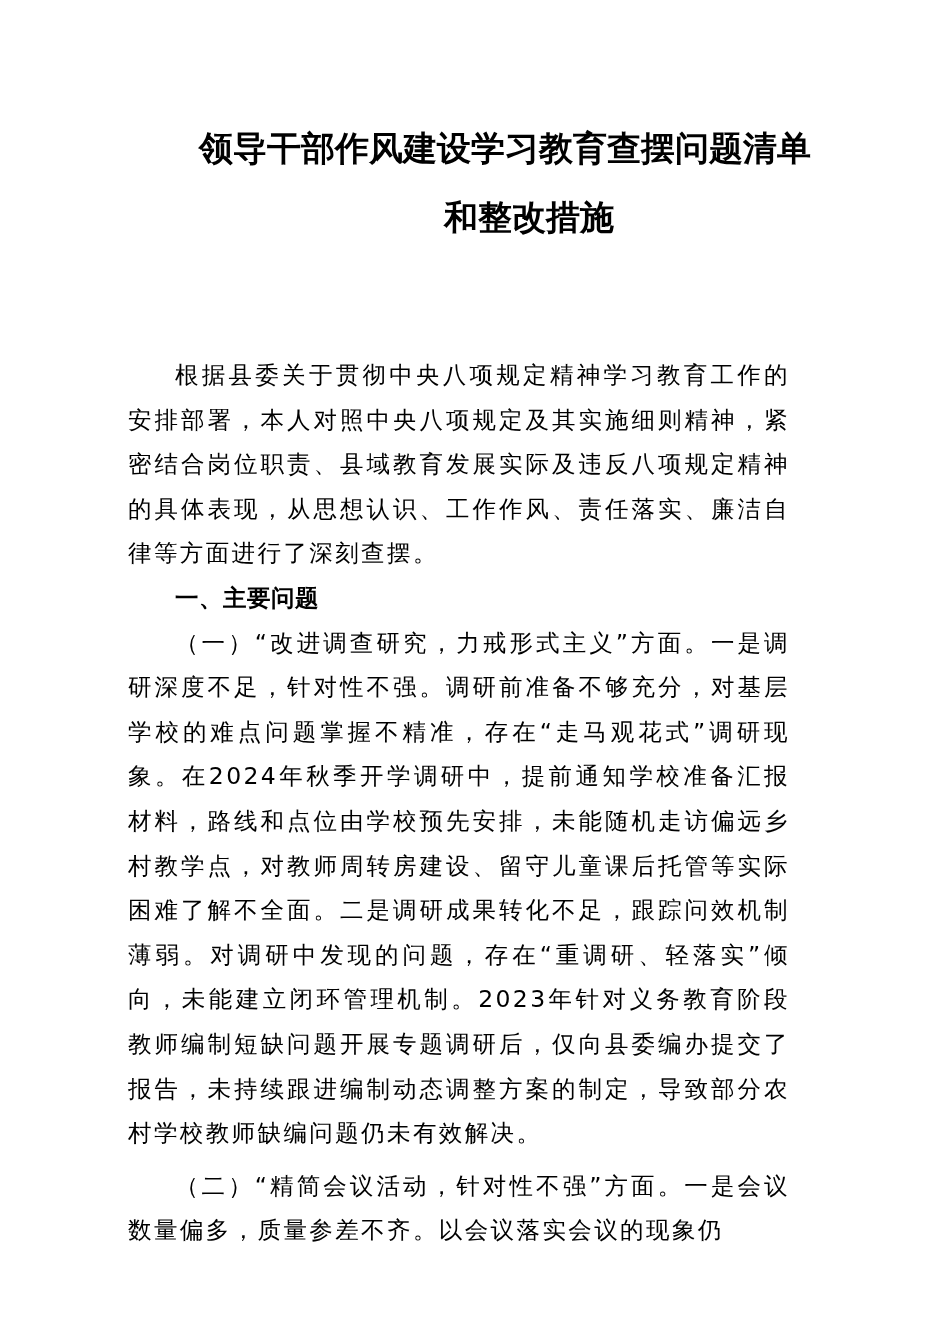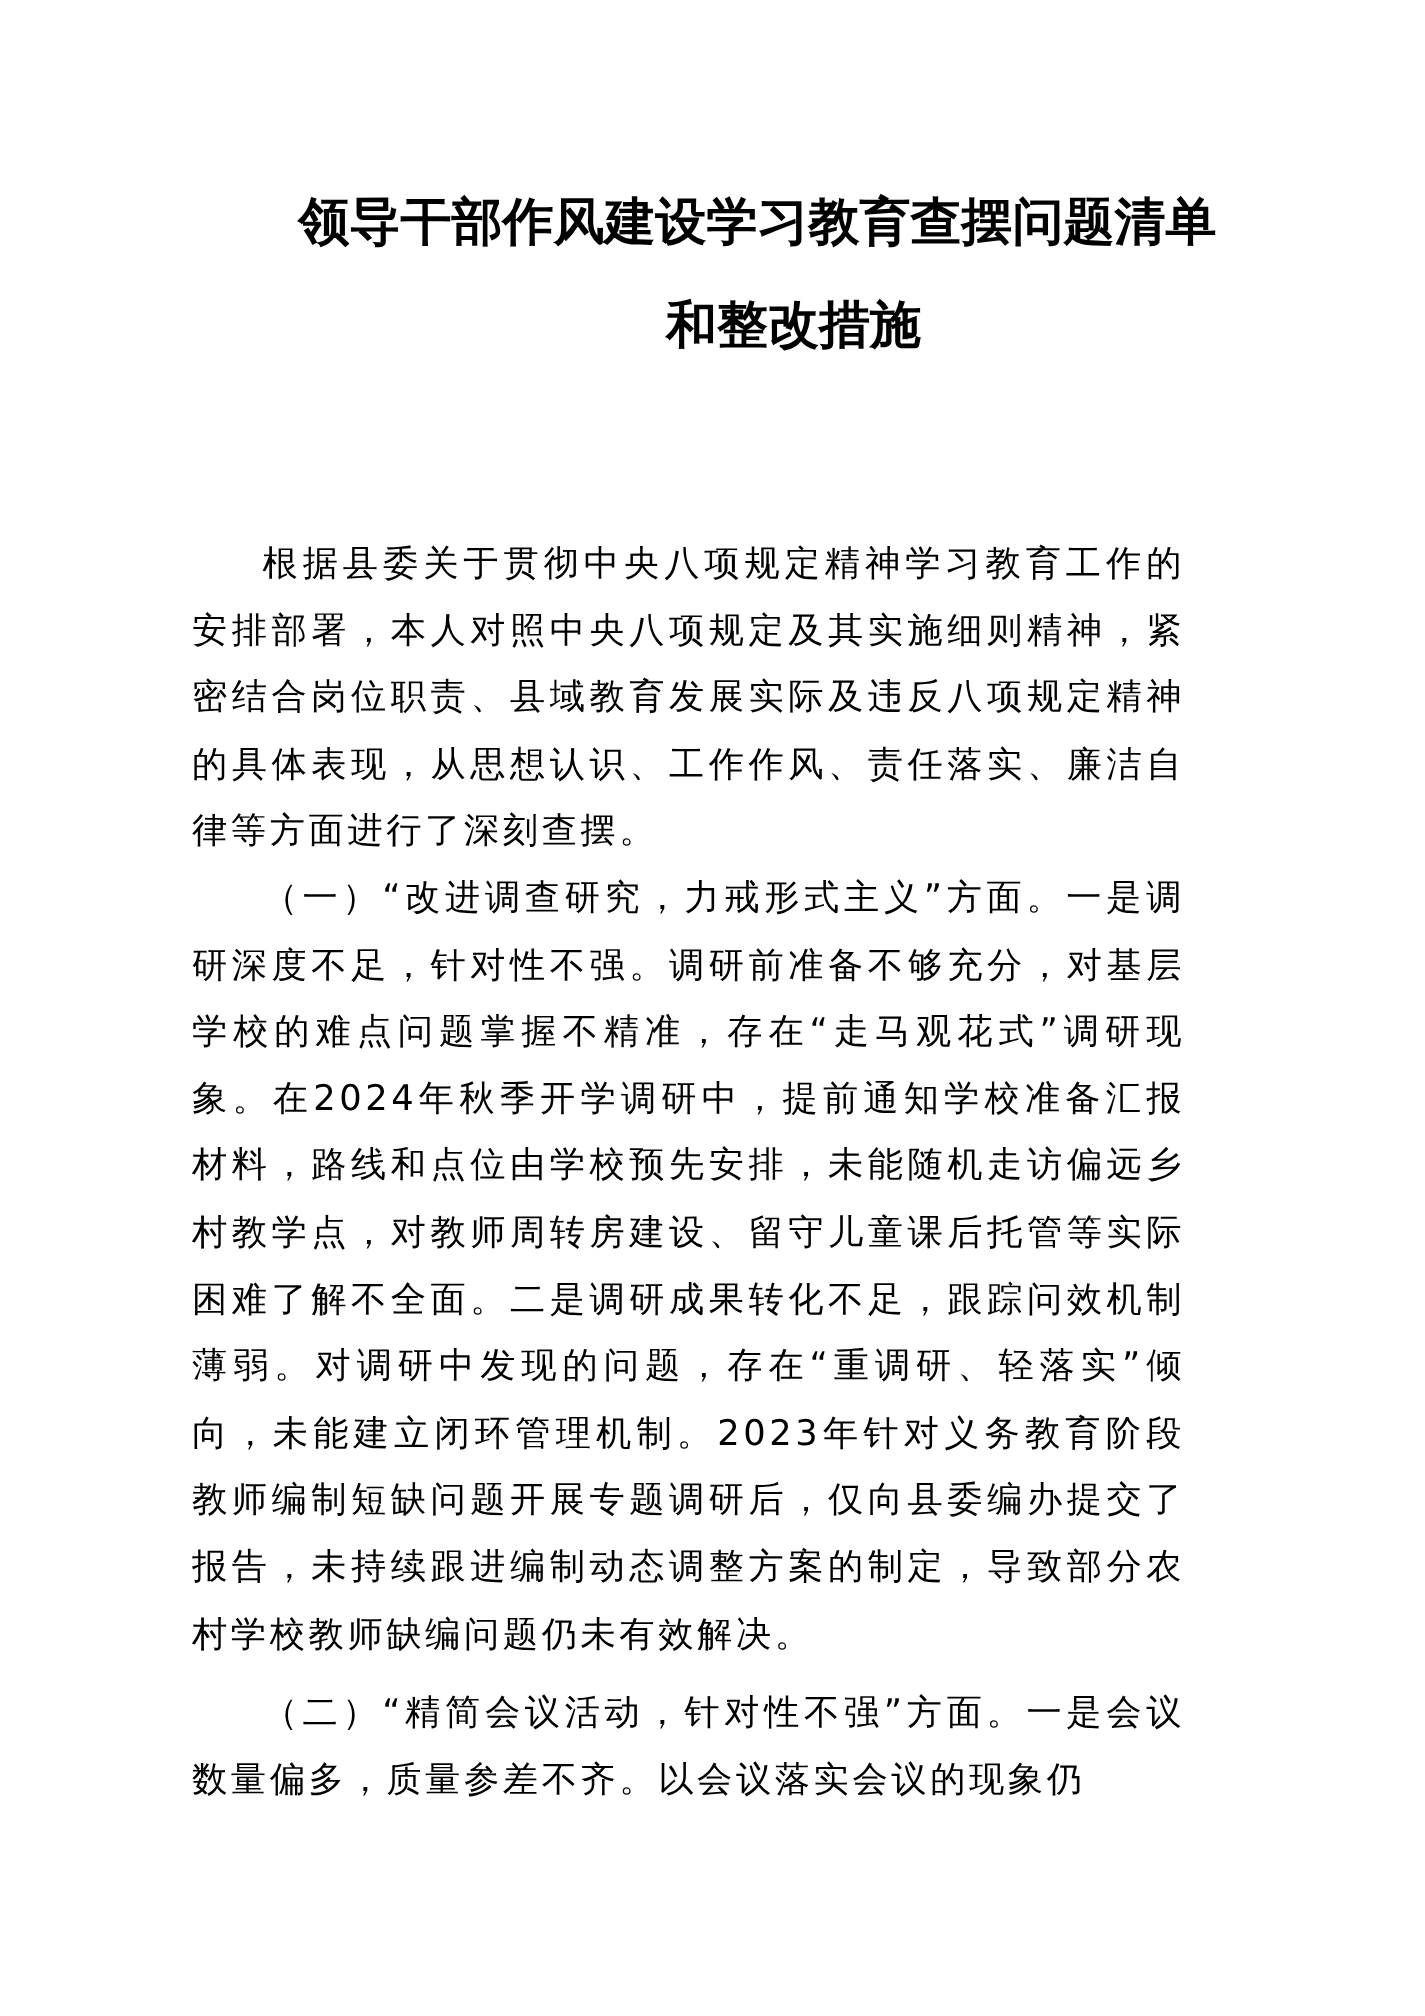--- a/index.html
+++ b/index.html
@@ -70,16 +70,17 @@
   </style>
 </head>
 <body>
 
 <div class="page">
   <h1 class="title title-line-1">领导干部作风建设学习教育查摆问题清单</h1>
   <h1 class="title title-line-2">和整改措施</h1>
 
   <div class="body">
     <p class="para">根据县委关于贯彻中央八项规定精神学习教育工作的安排部署，本人对照中央八项规定及其实施细则精神，紧密结合岗位职责、县域教育发展实际及违反八项规定精神的具体表现，从思想认识、工作作风、责任落实、廉洁自律等方面进行了深刻查摆。</p>
+    <p class="heading">一、主要问题</p>
     <p class="para">（一）“改进调查研究，力戒形式主义”方面。一是调研深度不足，针对性不强。调研前准备不够充分，对基层学校的难点问题掌握不精准，存在“走马观花式”调研现象。在2024年秋季开学调研中，提前通知学校准备汇报材料，路线和点位由学校预先安排，未能随机走访偏远乡村教学点，对教师周转房建设、留守儿童课后托管等实际困难了解不全面。二是调研成果转化不足，跟踪问效机制薄弱。对调研中发现的问题，存在“重调研、轻落实”倾向，未能建立闭环管理机制。2023年针对义务教育阶段教师编制短缺问题开展专题调研后，仅向县委编办提交了报告，未持续跟进编制动态调整方案的制定，导致部分农村学校教师缺编问题仍未有效解决。</p>
     <p class="para gap-before">（二）“精简会议活动，针对性不强”方面。一是会议数量偏多，质量参差不齐。以会议落实会议的现象仍</p>
   </div>
 </div>
 
 </body></html>

